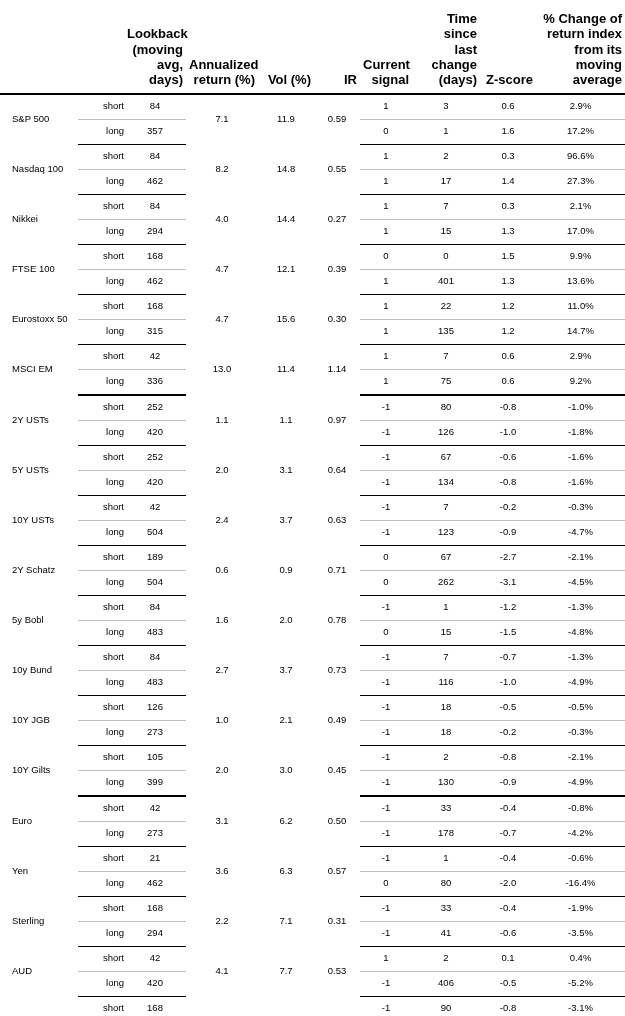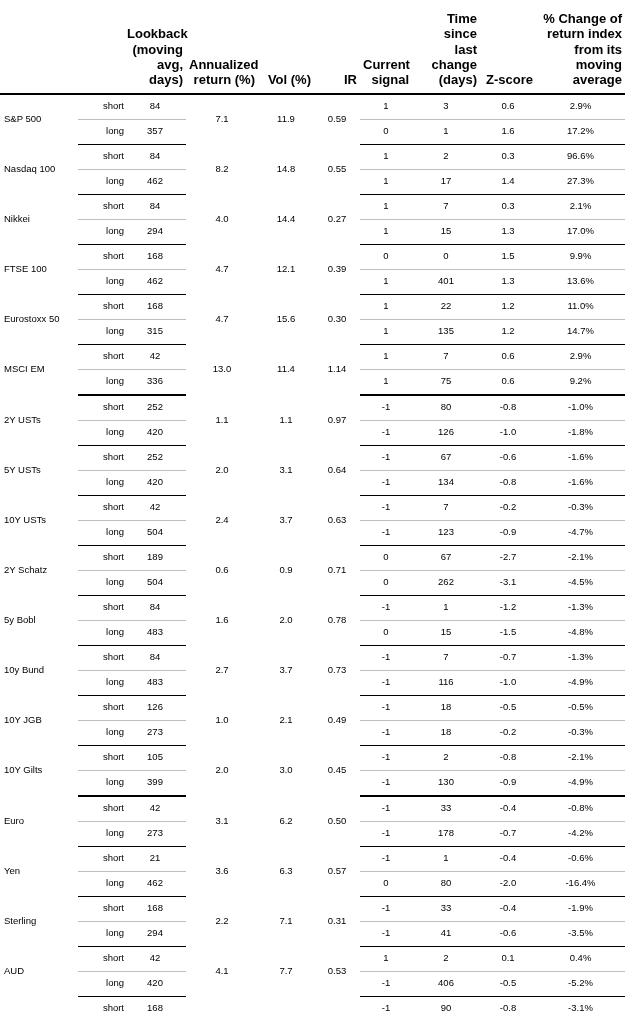--- a/index.html
+++ b/index.html
@@ -45,21 +45,21 @@
   }
   tbody td {
     padding: 0;
     text-align: center;
     vertical-align: middle;
     height: 24px;
     line-height: 1.1;
   }
   td.name {
     text-align: left;
-    padding-left: 4px;
+    padding-left: 12px;
     font-size: 9.5px;
   }
   td.term {
     text-align: right;
     padding-left: 6px;
     font-size: 9.5px;
   }
   td.num {
     font-size: 9.5px;
   }

